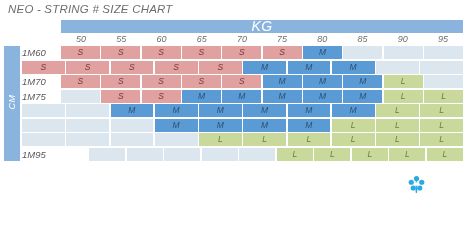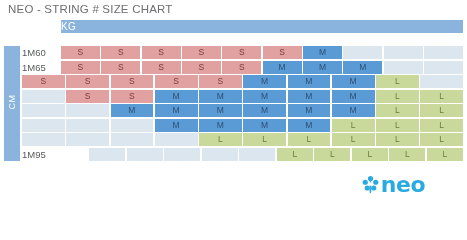--- a/index.html
+++ b/index.html
@@ -3,36 +3,36 @@
 <meta charset="utf-8">
 <style>
   html,body{margin:0;padding:0;}
   body{
     width:467px;height:200px;
     background:#ffffff;
     font-family:"Liberation Sans", sans-serif;
     overflow:hidden;
     position:relative;
   }
-  #chart-root{position:absolute;left:0;top:0;width:432px;height:200px;}
+  #chart-root{position:absolute;left:0;top:0;width:432px;height:200px;font-style:italic;}
 
   .title{
     position:absolute;left:8px;top:3px;
     font-size:11.5px;color:#6d6e71;letter-spacing:0.2px;
     white-space:nowrap;
   }
 
   
   .kg-band{
     position:absolute;left:61px;top:20px;width:402px;height:13px;
     background:#8ab4dd;
   }
   .kg-band span{
-    display:block;width:100%;text-align:left;
-    font-size:10px;color:#ffffff;line-height:13px;
+    display:block;width:100%;text-align:center;
+    font-size:14px;color:#ffffff;line-height:13px;
     letter-spacing:0.3px;
   }
 
   
   .colhead{
     position:absolute;left:61px;top:34px;width:402px;height:11px;
     display:flex;
   }
   .colhead div{
     flex:1 1 0;text-align:center;font-size:9px;color:#6d6e71;
@@ -96,20 +96,32 @@
 <body>
 
 <div id="chart-root">
 
   <div class="title">NEO - STRING # SIZE CHART</div>
 
   <div class="kg-band">
     <span>KG</span>
   </div>
 
+  <div class="colhead" id="colhead">
+      <div>50</div>
+      <div>55</div>
+      <div>60</div>
+      <div>65</div>
+      <div>70</div>
+      <div>75</div>
+      <div>80</div>
+      <div>85</div>
+      <div>90</div>
+      <div>95</div>
+    </div>
 
   <div class="cm-band">
     <span>CM</span>
   </div>
 
   <div class="grid" id="grid">
       <div class="row">
         <div class="rowlabel">1M60</div>
         <div class="cells">
           <div class="cell c-S">S</div>
@@ -118,49 +130,50 @@
           <div class="cell c-S">S</div>
           <div class="cell c-S">S</div>
           <div class="cell c-S">S</div>
           <div class="cell c-M">M</div>
           <div class="cell c-empty"></div>
           <div class="cell c-empty"></div>
           <div class="cell c-empty"></div>
         </div>
       </div>
       <div class="row">
-        <div class="rowlabel">1M65</div>
-        <div class="cells">
-          <div class="cell c-S">S</div>
-          <div class="cell c-S">S</div>
-          <div class="cell c-S">S</div>
-          <div class="cell c-S">S</div>
-          <div class="cell c-S">S</div>
-          <div class="cell c-M">M</div>
-          <div class="cell c-M">M</div>
-          <div class="cell c-M">M</div>
-          <div class="cell c-empty"></div>
-          <div class="cell c-empty"></div>
-        </div>
-      </div>
-      <div class="row">
-        <div class="cells">
-          <div class="cell c-S">S</div>
-          <div class="cell c-S">S</div>
-          <div class="cell c-S">S</div>
-          <div class="cell c-S">S</div>
-          <div class="cell c-S">S</div>
-          <div class="cell c-M">M</div>
-          <div class="cell c-M">M</div>
-          <div class="cell c-M">M</div>
-          <div class="cell c-L">L</div>
-          <div class="cell c-empty"></div>
-        </div>
-      </div>
-      <div class="row">
+        <div class="cells">
+          <div class="cell c-S">S</div>
+          <div class="cell c-S">S</div>
+          <div class="cell c-S">S</div>
+          <div class="cell c-S">S</div>
+          <div class="cell c-S">S</div>
+          <div class="cell c-M">M</div>
+          <div class="cell c-M">M</div>
+          <div class="cell c-M">M</div>
+          <div class="cell c-empty"></div>
+          <div class="cell c-empty"></div>
+        </div>
+      </div>
+      <div class="row">
+        <div class="rowlabel">1M70</div>
+        <div class="cells">
+          <div class="cell c-S">S</div>
+          <div class="cell c-S">S</div>
+          <div class="cell c-S">S</div>
+          <div class="cell c-S">S</div>
+          <div class="cell c-S">S</div>
+          <div class="cell c-M">M</div>
+          <div class="cell c-M">M</div>
+          <div class="cell c-M">M</div>
+          <div class="cell c-L">L</div>
+          <div class="cell c-empty"></div>
+        </div>
+      </div>
+      <div class="row">
+        <div class="rowlabel">1M75</div>
         <div class="cells">
           <div class="cell c-empty"></div>
           <div class="cell c-S">S</div>
           <div class="cell c-S">S</div>
           <div class="cell c-M">M</div>
           <div class="cell c-M">M</div>
           <div class="cell c-M">M</div>
           <div class="cell c-M">M</div>
           <div class="cell c-M">M</div>
           <div class="cell c-L">L</div>
@@ -231,16 +244,15 @@
       <g fill="#29abe2">
         <circle cx="17" cy="7" r="5.2"></circle>
         <circle cx="6.5" cy="14.5" r="5.2"></circle>
         <circle cx="27.5" cy="14.5" r="5.2"></circle>
         <circle cx="10.5" cy="26" r="5.2"></circle>
         <circle cx="23.5" cy="26" r="5.2"></circle>
         <rect x="15.2" y="12" width="3.2" height="24" rx="1.3"></rect>
       </g>
       <circle cx="17" cy="18" r="3.6" fill="#ffffff"></circle>
     </svg>
-    <span class="logo-word">neo</span>
   </div>
 
 </div>
 
 </body></html>

